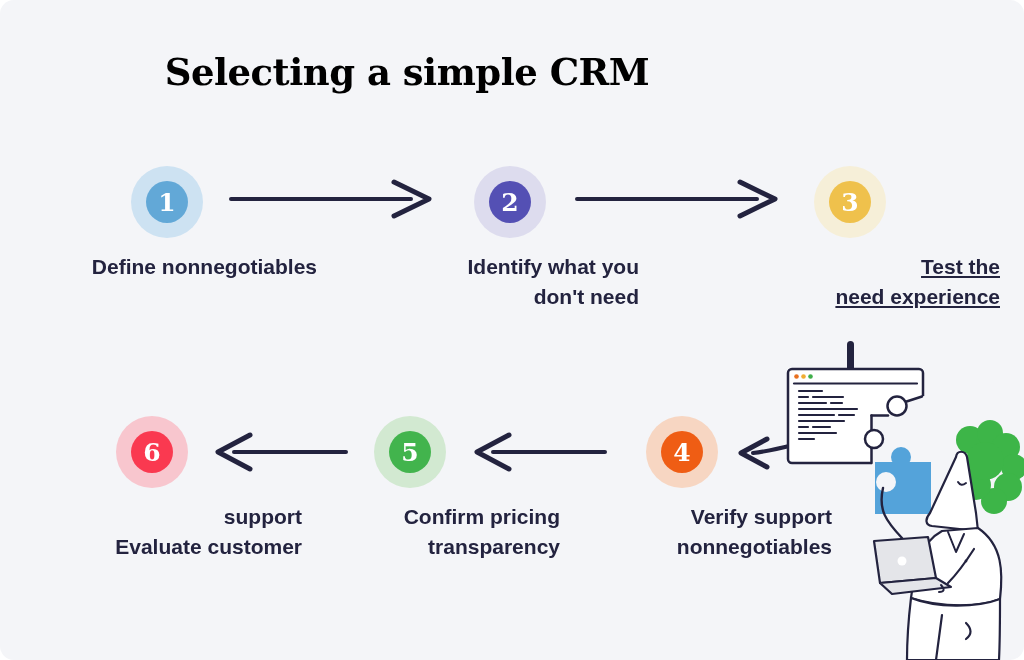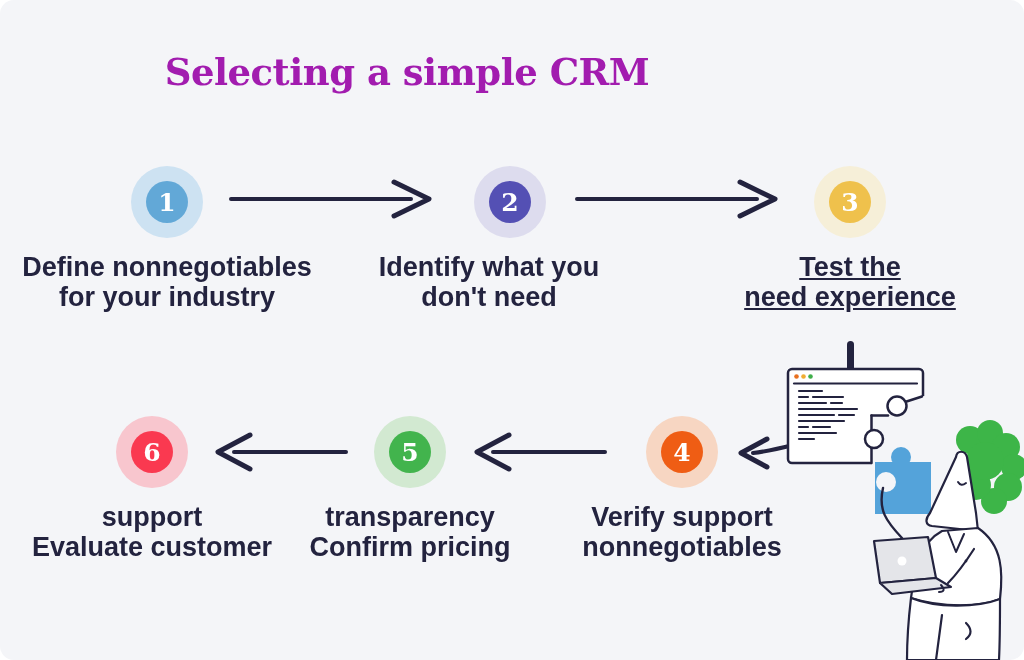--- a/index.html
+++ b/index.html
@@ -4,53 +4,52 @@
 <style>
   html,body{margin:0;padding:0;background:#ffffff;}
   .canvas{
     position:relative;width:1024px;height:660px;overflow:hidden;
     background:#f4f5f8;border-radius:14px;
     font-family:"Liberation Sans",sans-serif;color:#23233f;
   }
   .title{
     position:absolute;top:50px;left:0;width:814px;text-align:center;
     font-family:"DejaVu Serif",serif;font-weight:bold;font-size:37px;
-    letter-spacing:-0.5px;color:#a21caf;
+    letter-spacing:-0.5px;color:#000000;
   }
   .step{position:absolute;width:72px;height:72px;}
   .halo{position:absolute;inset:0;border-radius:50%;}
   .numcircle{
     position:absolute;left:15px;top:15px;width:42px;height:42px;border-radius:50%;
     display:flex;align-items:center;justify-content:center;
     font-family:"DejaVu Serif",serif;font-weight:bold;font-size:25px;color:#ffffff;
   }
   .steplabel{
-    position:absolute;width:300px;text-align:center;
-    font-weight:bold;font-size:27px;line-height:30px;color:#23233f;
+    position:absolute;width:300px;text-align:right;
+    font-weight:bold;font-size:21px;line-height:30px;color:#23233f;
   }
   .arrow{position:absolute;}
   .connector{position:absolute;left:847px;top:341px;width:7px;height:32px;border-radius:4px;background:#23233f;}
   .illu{position:absolute;left:770px;top:335px;}
 </style>
 </head>
 <body>
 
 <div class="canvas">
 
   <div class="title">Selecting a simple CRM</div>
 
   <div class="step" style="left:131px;top:166px;">
     <div class="halo" style="background: rgb(205, 226, 242);"></div>
     <div class="numcircle" style="background: rgb(98, 168, 215);">
         <span>1</span>
       </div>
   </div>
   <div class="steplabel" style="left:17px;top:252px;">
     <div>Define nonnegotiables</div>
-    <div>for your industry</div>
   </div>
 
   <div class="step" style="left:474px;top:166px;">
     <div class="halo" style="background: rgb(221, 220, 238);"></div>
     <div class="numcircle" style="background: rgb(84, 80, 180);">
         <span>2</span>
       </div>
   </div>
   <div class="steplabel" style="left:339px;top:252px;">
     <div>Identify what you</div>
@@ -79,22 +78,22 @@
     <div>nonnegotiables</div>
   </div>
 
   <div class="step" style="left:374px;top:416px;">
     <div class="halo" style="background: rgb(210, 233, 209);"></div>
     <div class="numcircle" style="background: rgb(66, 180, 77);">
         <span>5</span>
       </div>
   </div>
   <div class="steplabel" style="left:260px;top:502px;">
+    <div>Confirm pricing</div>
     <div>transparency</div>
-    <div>Confirm pricing</div>
   </div>
 
   <div class="step" style="left:116px;top:416px;">
     <div class="halo" style="background: rgb(248, 198, 206);"></div>
     <div class="numcircle" style="background: rgb(250, 57, 80);">
         <span>6</span>
       </div>
   </div>
   <div class="steplabel" style="left:2px;top:502px;">
     <div>support</div>

